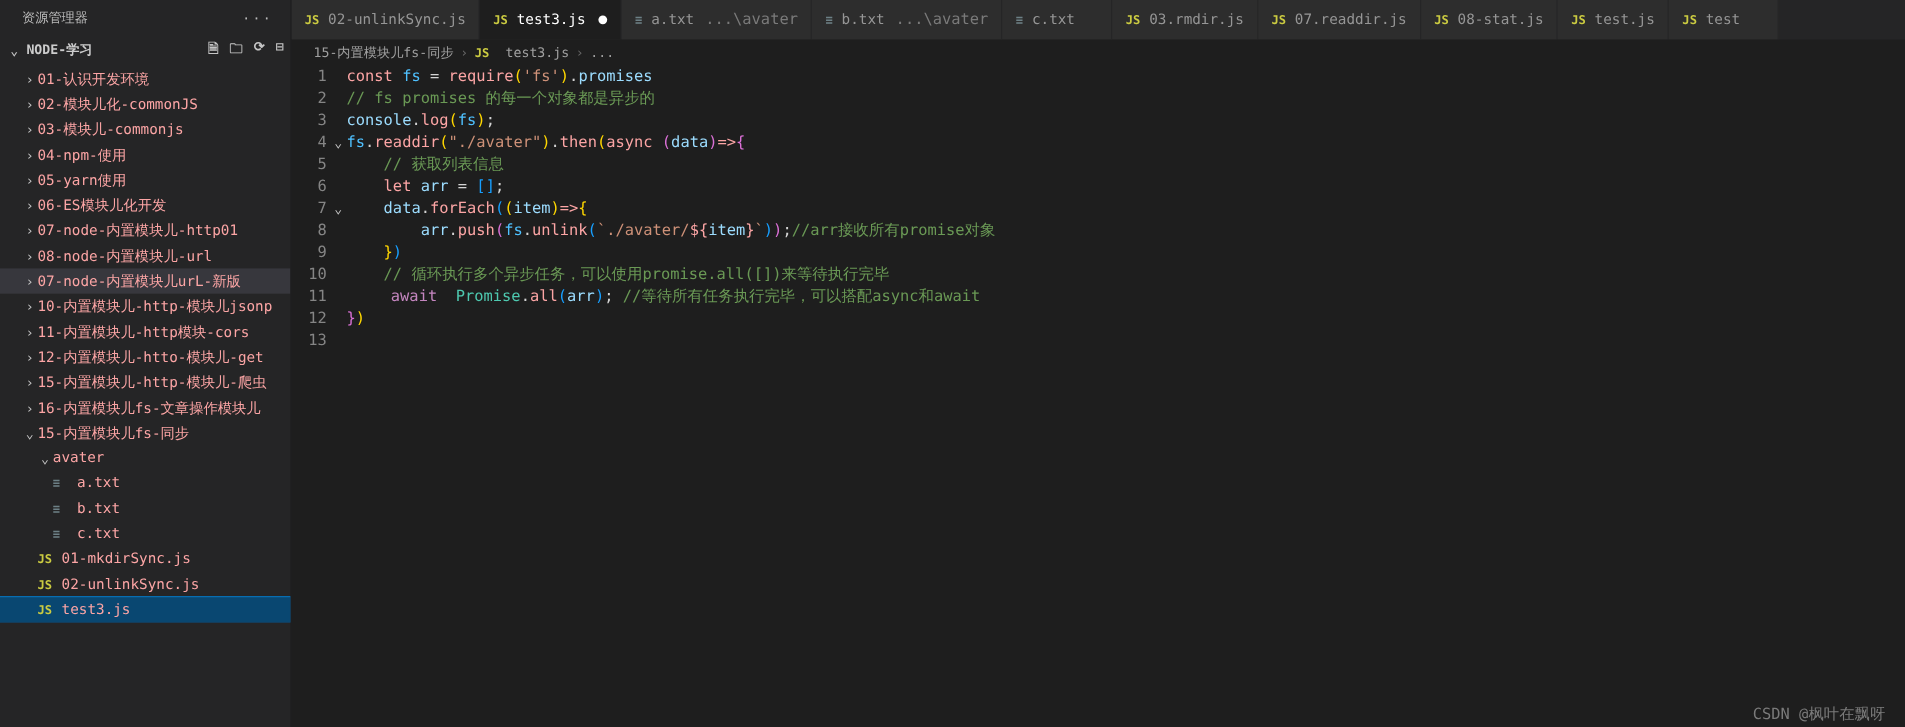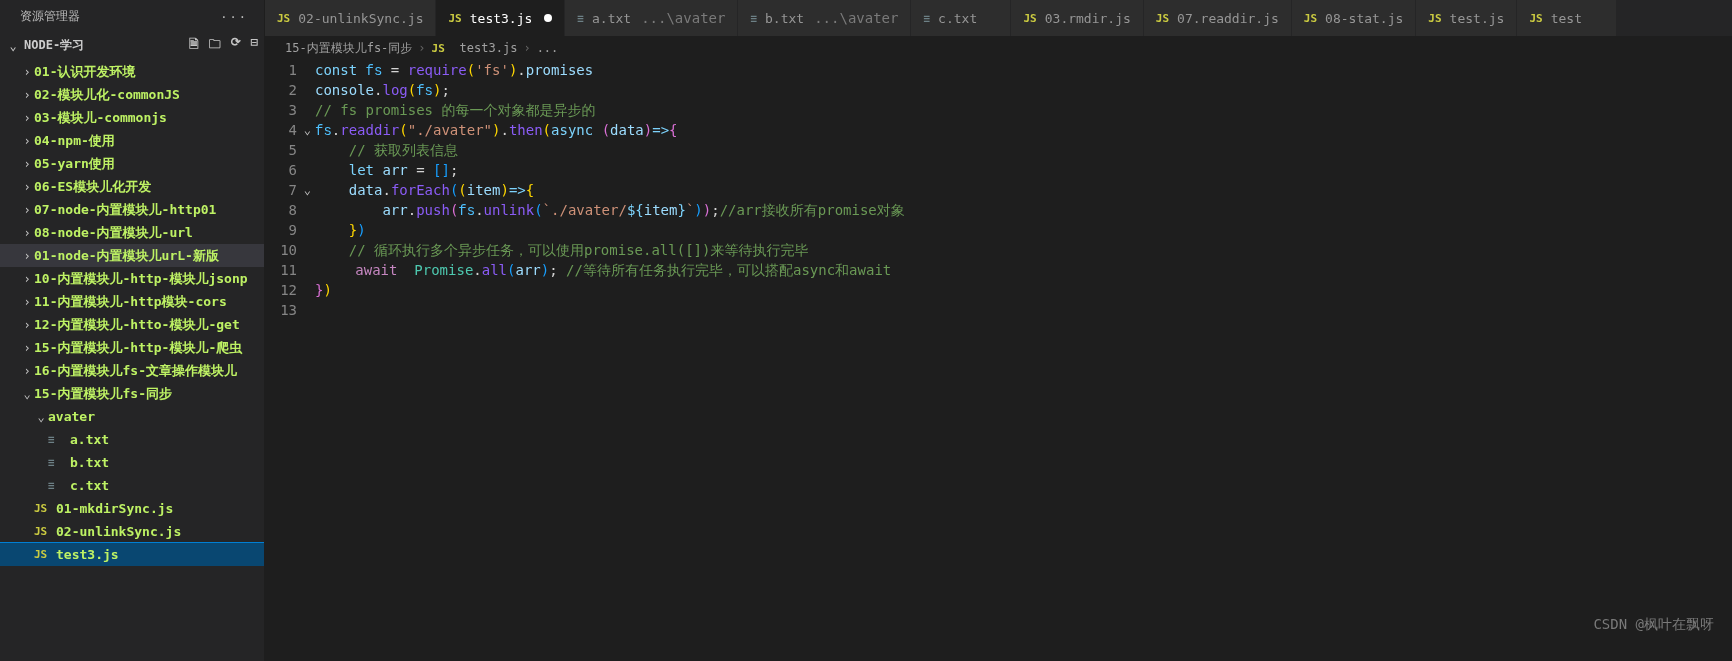--- a/index.html
+++ b/index.html
@@ -23,49 +23,49 @@
 .tree { list-style: none; }
 .tree-item { display: flex; align-items: center; height: 23px; padding-left: 20px; cursor: pointer; white-space: nowrap; }
 .tree-item.indent-2 { padding-left: 34px; }
 .tree-item.indent-3 { padding-left: 48px; }
 .tree-item.selected { background: #094771; outline: 1px solid #007fd4; }
 .tree-item.active { background: #37373d; }
 .chevron { width: 14px; display: inline-block; text-align: center; color: #c5c5c5; font-size: 12px; }
 .file-icon { width: 18px; display: inline-block; font-size: 11px; font-weight: bold; margin-right: 4px; }
 .file-icon.js { color: #cbcb41; }
 .file-icon.txt { color: #6d8086; }
-.tree-label { color: #bef264; font-size: 13px; font-weight: bold; }
+.tree-label { color: #fca5a5; font-size: 13px; }
 .editor-area { flex: 1; display: flex; flex-direction: column; background: #1e1e1e; }
 .tabs { display: flex; background: #252526; height: 36px; overflow: hidden; }
 .tab { display: flex; align-items: center; padding: 0 12px; gap: 6px; background: #2d2d2d; border-right: 1px solid #252526; cursor: pointer; font-size: 13px; min-width: 100px; color: #969696; }
 .tab.active { background: #1e1e1e; color: #fff; }
 .tab .file-icon { width: auto; margin-right: 2px; }
 .tab .dot { width: 8px; height: 8px; border-radius: 50%; background: #fff; margin-left: 6px; }
 .tab-sub { color: #7a7a7a; font-size: 14px; margin-left: 4px; }
 .breadcrumb { display: flex; align-items: center; gap: 6px; padding: 4px 20px; font-size: 12px; color: #a0a0a0; height: 24px; }
 .breadcrumb .sep { color: #666; }
 .code-area { display: flex; flex: 1; font-family: Consolas, monospace; font-size: 14px; line-height: 20px; }
 .gutter { width: 50px; text-align: right; padding-right: 18px; color: #858585; user-select: none; }
 .gutter .ln { height: 20px; position: relative; }
 .gutter .ln.has-fold::after { content: "⌄"; position: absolute; right: -14px; color: #c5c5c5; font-size: 12px; }
 .code-lines { flex: 1; }
 .code-line { height: 20px; white-space: pre; }
-.tk-kw { color: #7dd3fc; }
+.tk-kw { color: #fca5a5; }
 .tk-kw2 { color: #c586c0; margin-left: 15px; }
 .tk-var { color: #9cdcfe; }
-.tk-const { color: #4fc1ff; font-family: Liberation Mono, monospace; }
-.tk-fn { color: #8b5cf6; }
+.tk-const { color: #4fc1ff; }
+.tk-fn { color: #fca5a5; }
 .tk-str { color: #ce9178; }
 .tk-cm { color: #6a9955; }
 .tk-obj { color: #4ec9b0; }
 .tk-p { color: #d4d4d4; }
 .tk-br1 { color: #ffd700; }
 .tk-br2 { color: #da70d6; }
 .tk-br3 { color: #179fff; }
-.watermark { position: absolute; bottom: 27px; right: 18px; color: #7a7a7a; font-size: 14px; }
+.watermark { position: absolute; bottom: 2px; right: 18px; color: #7a7a7a; font-size: 14px; }
 </style>
 </head>
 <body>
 
 <div class="main-layout">
   <div class="sidebar">
     <div class="sidebar-header">
       <span>资源管理器</span>
       <span style="letter-spacing:2px;">···</span>
     </div>
@@ -107,21 +107,21 @@
         <li class="tree-item">
           <span class="chevron">›</span>
           <span class="tree-label">07-node-内置模块儿-http01</span>
         </li>
         <li class="tree-item">
           <span class="chevron">›</span>
           <span class="tree-label">08-node-内置模块儿-url</span>
         </li>
         <li class="tree-item active">
           <span class="chevron">›</span>
-          <span class="tree-label">01-node-内置模块儿urL-新版</span>
+          <span class="tree-label">07-node-内置模块儿urL-新版</span>
         </li>
         <li class="tree-item">
           <span class="chevron">›</span>
           <span class="tree-label">10-内置模块儿-http-模块儿jsonp</span>
         </li>
         <li class="tree-item">
           <span class="chevron">›</span>
           <span class="tree-label">11-内置模块儿-http模块-cors</span>
         </li>
         <li class="tree-item">
@@ -236,22 +236,22 @@
           <div class="ln has-fold">7</div>
           <div class="ln">8</div>
           <div class="ln">9</div>
           <div class="ln">10</div>
           <div class="ln">11</div>
           <div class="ln">12</div>
           <div class="ln">13</div>
         </div>
       <div class="code-lines" id="code">
           <div class="code-line"><span class="tk-kw">const</span> <span class="tk-const">fs</span> <span class="tk-p">=</span> <span class="tk-fn">require</span><span class="tk-br1">(</span><span class="tk-str">'fs'</span><span class="tk-br1">)</span><span class="tk-p">.</span><span class="tk-var">promises</span></div>
+          <div class="code-line"><span class="tk-cm">// fs promises 的每一个对象都是异步的</span></div>
           <div class="code-line"><span class="tk-var">console</span><span class="tk-p">.</span><span class="tk-fn">log</span><span class="tk-br1">(</span><span class="tk-const">fs</span><span class="tk-br1">)</span><span class="tk-p">;</span></div>
-          <div class="code-line"><span class="tk-cm">// fs promises 的每一个对象都是异步的</span></div>
           <div class="code-line"><span class="tk-const">fs</span><span class="tk-p">.</span><span class="tk-fn">readdir</span><span class="tk-br1">(</span><span class="tk-str">"./avater"</span><span class="tk-br1">)</span><span class="tk-p">.</span><span class="tk-fn">then</span><span class="tk-br1">(</span><span class="tk-kw">async</span> <span class="tk-br2">(</span><span class="tk-var">data</span><span class="tk-br2">)</span><span class="tk-kw">=&gt;</span><span class="tk-br2">{</span></div>
           <div class="code-line">    <span class="tk-cm">// 获取列表信息</span></div>
           <div class="code-line">    <span class="tk-kw">let</span> <span class="tk-var">arr</span> <span class="tk-p">=</span> <span class="tk-br3">[</span><span class="tk-br3">]</span><span class="tk-p">;</span></div>
           <div class="code-line">    <span class="tk-var">data</span><span class="tk-p">.</span><span class="tk-fn">forEach</span><span class="tk-br3">(</span><span class="tk-br1">(</span><span class="tk-var">item</span><span class="tk-br1">)</span><span class="tk-kw">=&gt;</span><span class="tk-br1">{</span></div>
           <div class="code-line">        <span class="tk-var">arr</span><span class="tk-p">.</span><span class="tk-fn">push</span><span class="tk-br2">(</span><span class="tk-const">fs</span><span class="tk-p">.</span><span class="tk-fn">unlink</span><span class="tk-br3">(</span><span class="tk-str">`./avater/</span><span class="tk-kw">${</span><span class="tk-var">item</span><span class="tk-kw">}</span><span class="tk-str">`</span><span class="tk-br3">)</span><span class="tk-br2">)</span><span class="tk-p">;</span><span class="tk-cm">//arr接收所有promise对象</span></div>
           <div class="code-line">    <span class="tk-br1">}</span><span class="tk-br3">)</span></div>
           <div class="code-line">    <span class="tk-cm">// 循环执行多个异步任务，可以使用promise.all([])来等待执行完毕</span></div>
           <div class="code-line">   <span class="tk-kw2">await</span>  <span class="tk-obj">Promise</span><span class="tk-p">.</span><span class="tk-fn">all</span><span class="tk-br3">(</span><span class="tk-var">arr</span><span class="tk-br3">)</span><span class="tk-p">;</span> <span class="tk-cm">//等待所有任务执行完毕，可以搭配async和await</span></div>
           <div class="code-line"><span class="tk-br2">}</span><span class="tk-br1">)</span></div>
         </div>

